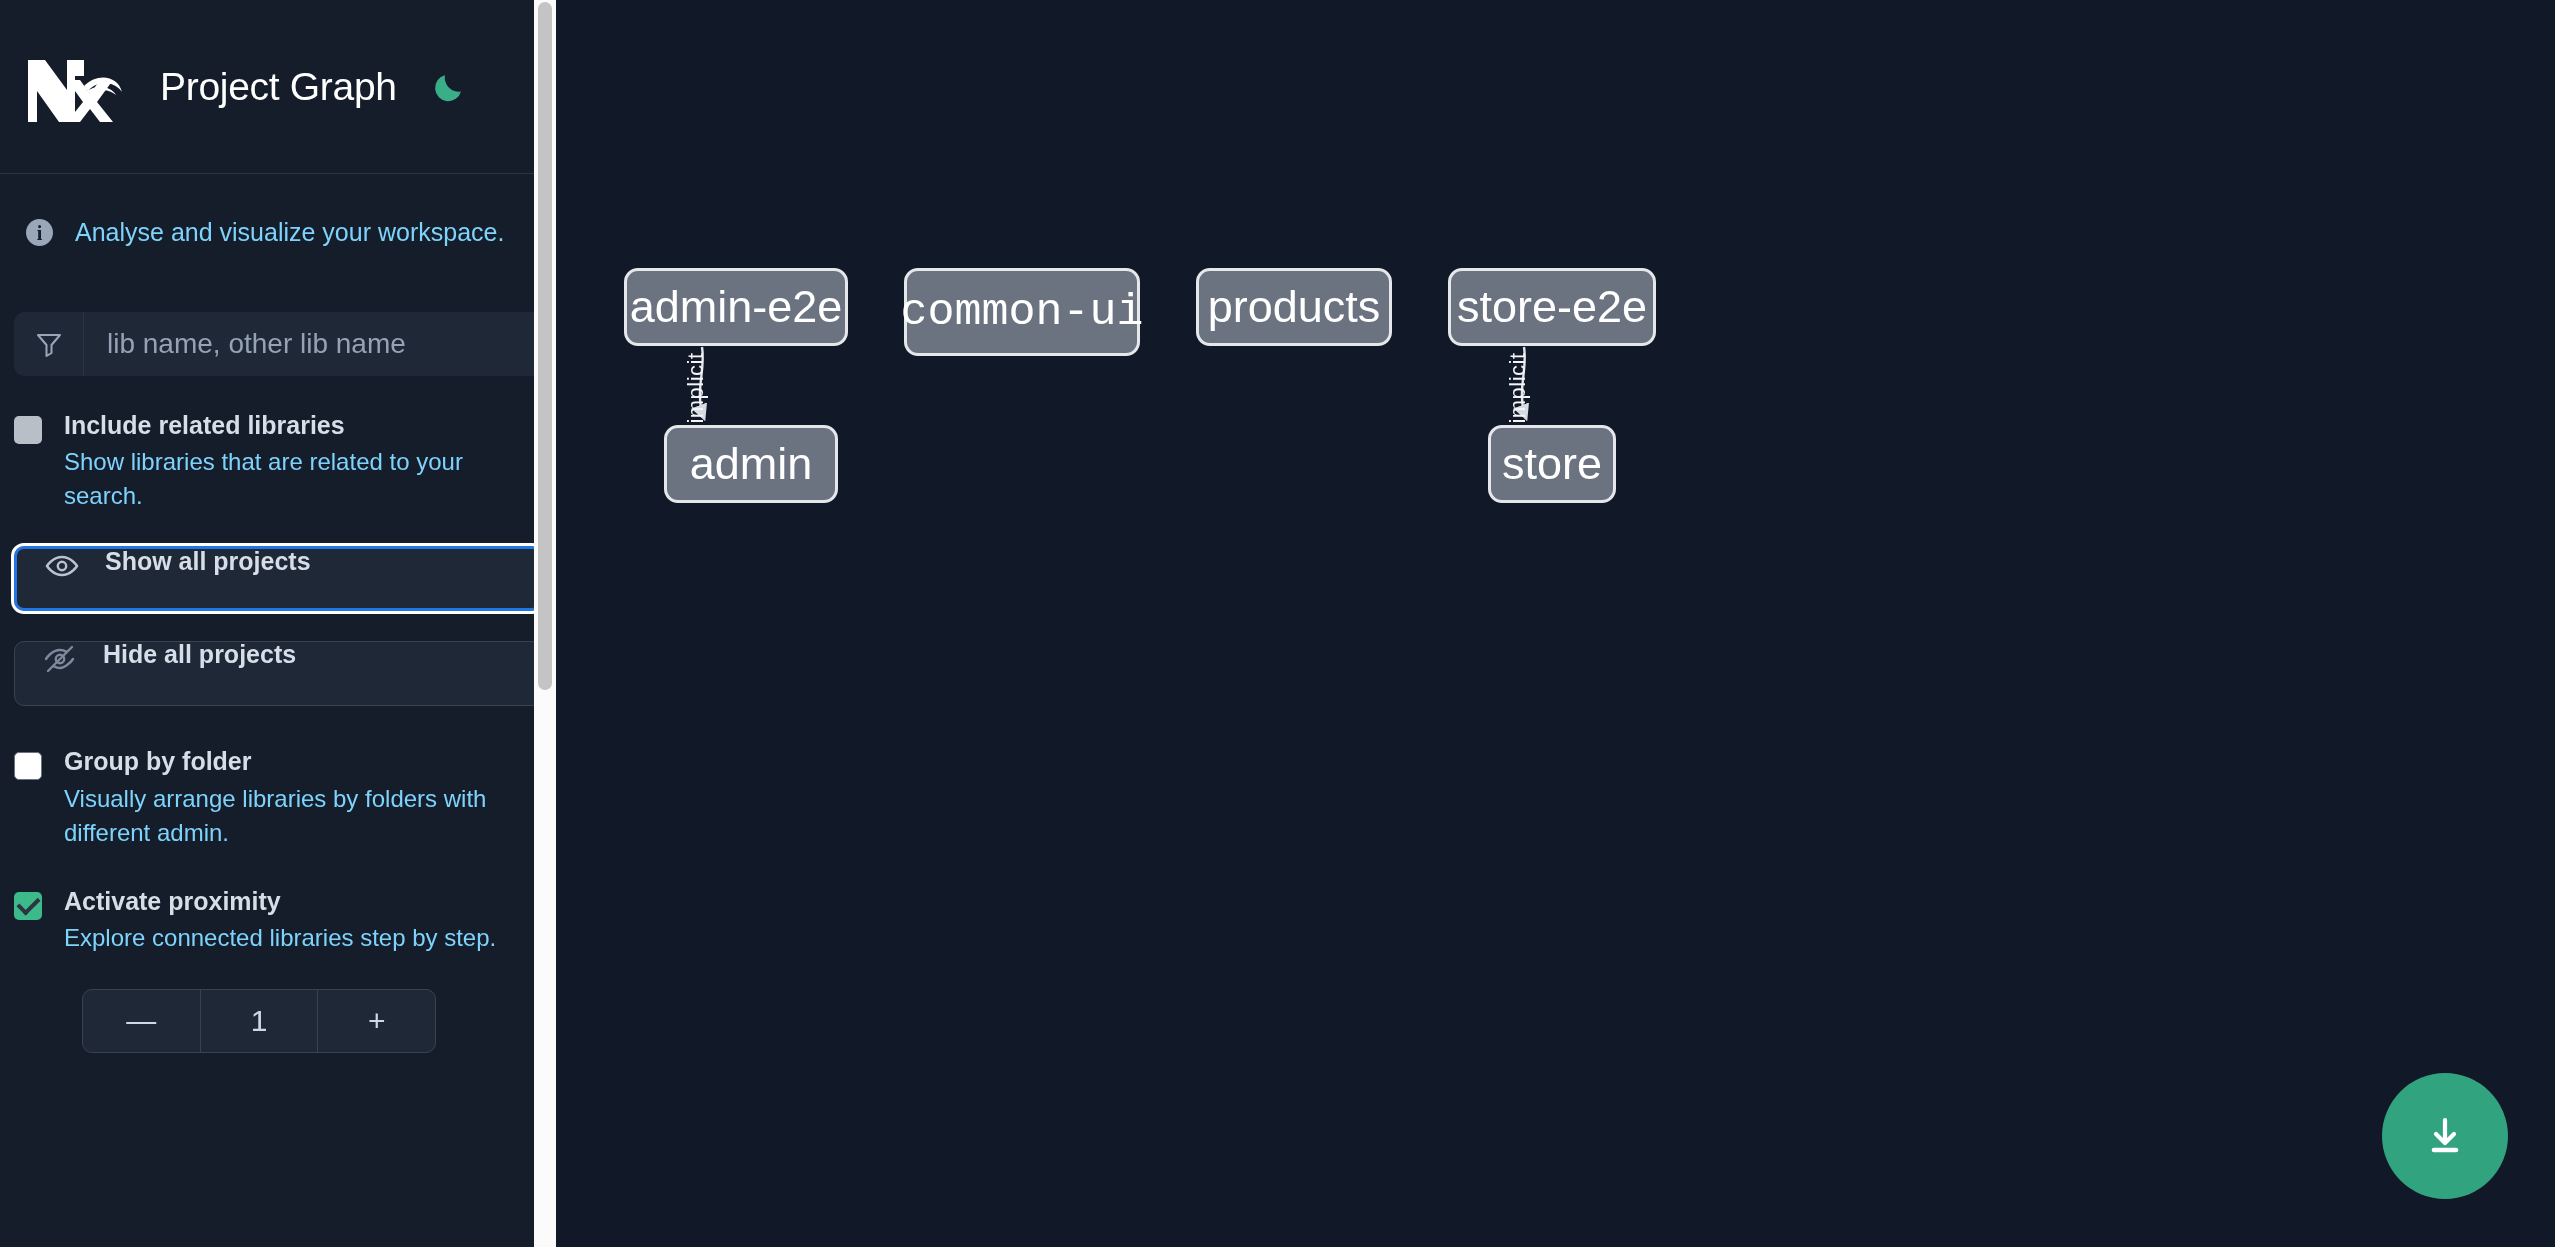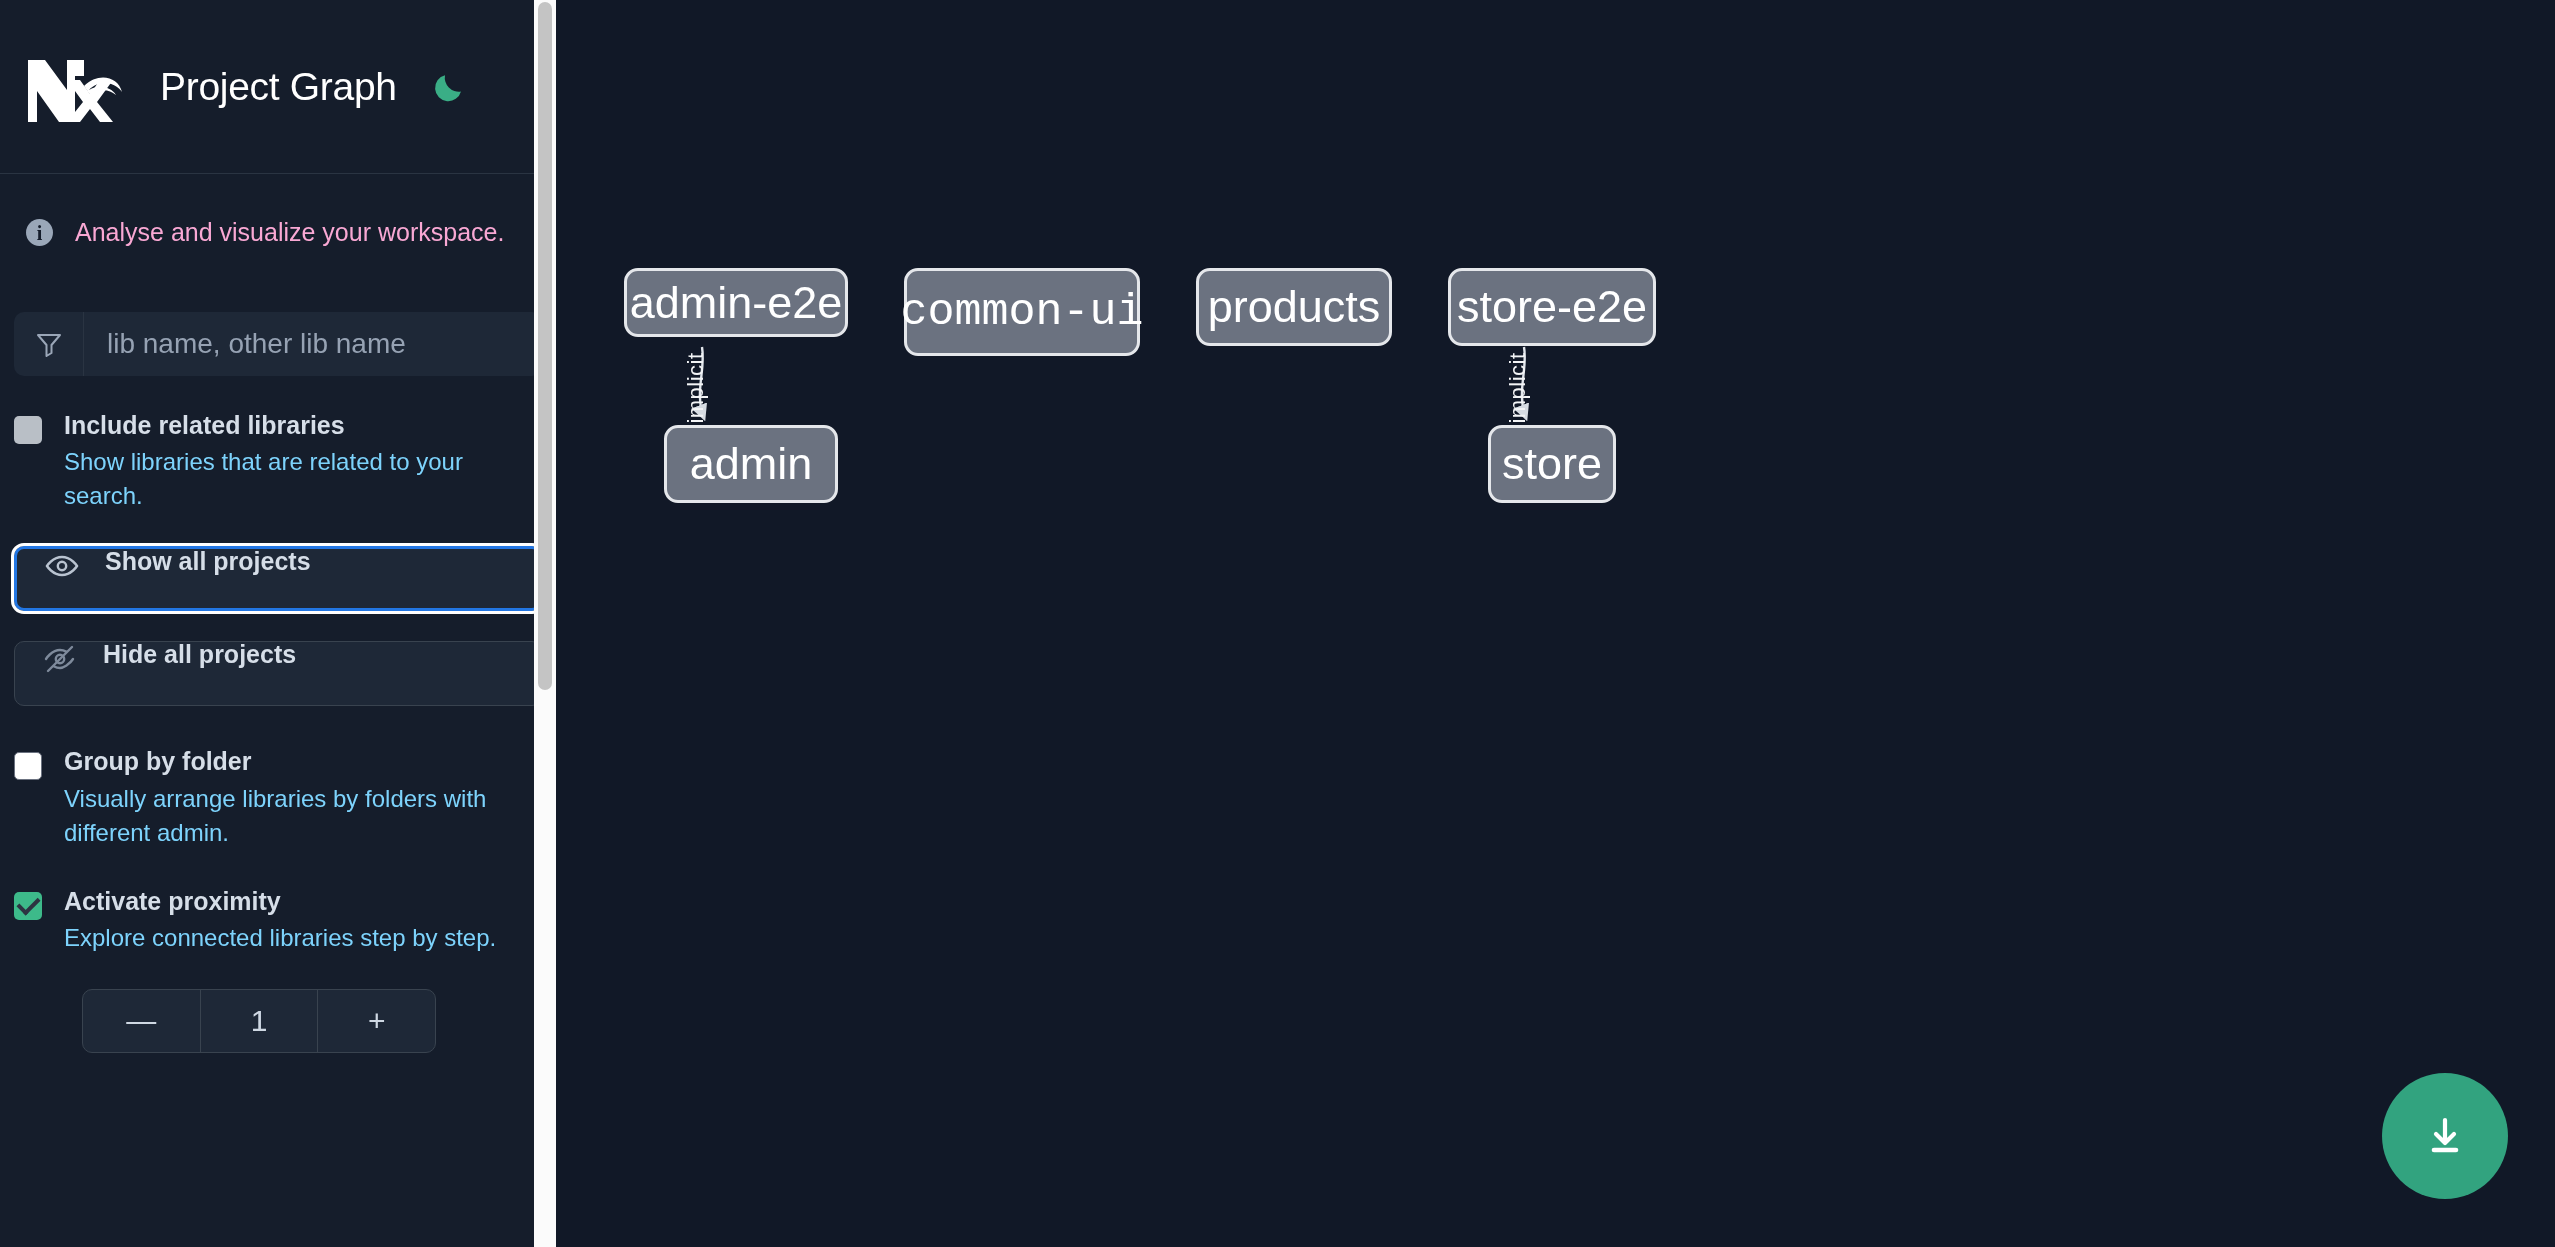--- a/index.html
+++ b/index.html
@@ -50,21 +50,21 @@
     border-radius: 50%;
     background: #9aa7b8;
     color: #151d2b;
     font-size: 20px; font-weight: bold;
     display: flex; align-items: center; justify-content: center;
     font-family: "Liberation Serif", serif;
     line-height: 1;
   }
   .tagline-text {
     margin-left: 22px;
-    color: #f9a8d4;
+    color: #7dd3fc;
     font-size: 25px;
   }
 
   .sb-body { padding: 0 14px; }
 
   
   .search-wrap {
     margin-top: 65px;
     height: 64px;
     background: #1e2837;
@@ -335,21 +335,21 @@
           <path d="M0 0 L10 5 L0 10 z" fill="#d7dce3"></path>
         </marker>
       </defs>
       <path d="M146 347 C 150 370, 138 392, 148 418" fill="none" stroke="#e2e6ec" stroke-width="2.4" marker-end="url(#arrow)"></path>
       <path d="M968 347 C 972 370, 960 392, 970 418" fill="none" stroke="#e2e6ec" stroke-width="2.4" marker-end="url(#arrow)"></path>
     </svg>
 
     <div class="edge-label" style="left:104px; top:375px;">implicit</div>
     <div class="edge-label" style="left:926px; top:375px;">implicit</div>
 
-    <div class="node" id="node-admin-e2e" style="left:68px;  top:268px; width:224px; height:69px;">admin-e2e</div>
+    <div class="node" id="node-admin-e2e" style="left:68px;  top:268px; width:224px; height:78px;">admin-e2e</div>
     <div class="node" id="node-common-ui" style="left:348px; top:268px; width:236px; height:88px;font-family:Liberation Mono, monospace;">common-ui</div>
     <div class="node" id="node-products" style="left:640px; top:268px; width:196px; height:78px;">products</div>
     <div class="node" id="node-store-e2e" style="left:892px; top:268px; width:208px; height:78px;">store-e2e</div>
     <div class="node" id="node-admin" style="left:108px; top:425px; width:174px; height:78px;">admin</div>
     <div class="node" id="node-store" style="left:932px; top:425px; width:128px; height:78px;">store</div>
 
     <button class="fab">
       <span>
         <svg viewBox="0 0 48 48" width="48" height="48" aria-hidden="true">
           <path d="M24 9v21M15 23l9 9 9-9" fill="none" stroke="#ffffff" stroke-width="4.2" stroke-linecap="round" stroke-linejoin="round"></path>

